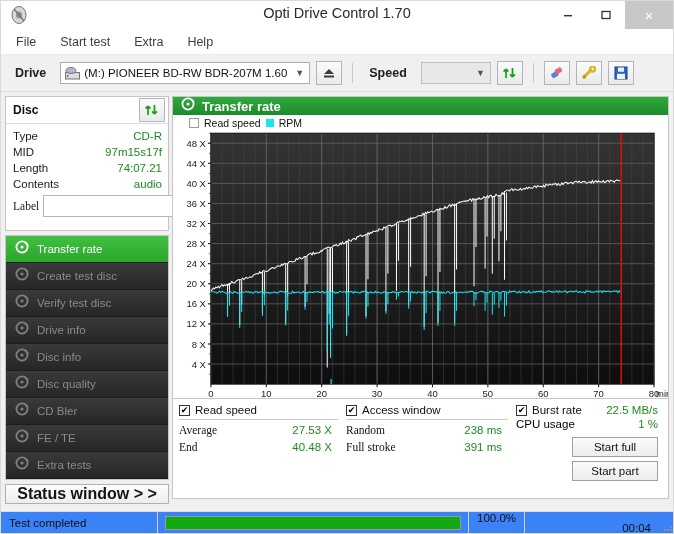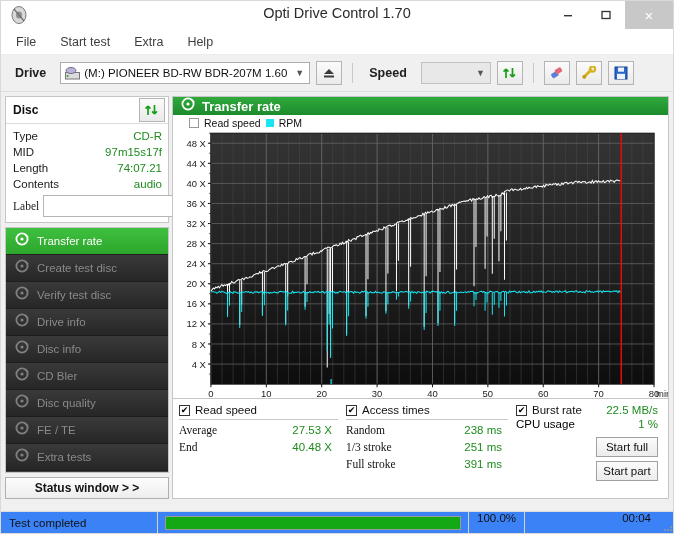--- a/index.html
+++ b/index.html
@@ -40,21 +40,21 @@
 
   
   .bodyrow{display:flex;height:407px;padding:4px 4px 0 4px;box-sizing:border-box;}
   .sidebar{width:164px;flex:0 0 164px;display:flex;flex-direction:column;}
   .rightcol{flex:1;margin-left:3px;display:flex;flex-direction:column;}
 
   
   .disc-panel{border:1px solid #c6c6c6;background:#fff;}
   .disc-head{display:flex;align-items:center;justify-content:space-between;height:26px;padding:0 3px 0 7px;border-bottom:1px solid #dcdcdc;}
   .disc-head-title{font-size:12px;font-weight:bold;color:#111;}
-  .disc-rows{padding:4px 6px 5px 7px;}
+  .disc-rows{padding:4px 6px 13px 7px;}
   .disc-row{display:flex;justify-content:space-between;font-size:11.5px;line-height:16px;}
   .disc-row .k{color:#1b1b1b;}
   .disc-row .v{color:#1e8c1e;}
   .label-row{display:flex;align-items:center;margin-top:3px;gap:4px;}
   .label-row .k{font-size:11.5px;color:#1b1b1b;width:38px;font-family:Liberation Serif, serif;}
   .label-input{flex:1;height:18px;border:1px solid #b5b5b5;background:#fff;}
   .cdbtn{width:22px;height:21px;border:1px solid #a9a9a9;background:linear-gradient(#fafafa,#e6e6e6);
          display:flex;align-items:center;justify-content:center;box-sizing:border-box;}
 
   
@@ -62,21 +62,21 @@
            display:flex;flex-direction:column;}
   .navitem{height:27px;display:flex;align-items:center;padding-left:9px;gap:8px;box-sizing:border-box;
            border-bottom:1px solid #1d1d1d;}
   .navitem .nlabel{font-size:11.5px;}
   .navitem.active{background:linear-gradient(#3fc03f,#2ca62c);}
   .navitem.active .nlabel{color:#fff;}
   .navitem.dim{background:linear-gradient(#3a3a3a,#262626);}
   .navitem.dim .nlabel{color:#8a8a8a;}
   .navfill{flex:1;background:linear-gradient(#4a4a4a,#3a3a3a);}
   .statusbtn{margin-top:4px;height:22px;border:1px solid #b0b0b0;background:linear-gradient(#fdfdfd,#ededed);
-             display:flex;align-items:center;justify-content:center;font-size:12px;font-weight:bold;color:#141414;box-sizing:border-box;}
+             display:flex;align-items:center;justify-content:center;font-size:16px;font-weight:bold;color:#141414;box-sizing:border-box;}
 
   
   .chartwrap{border:1px solid #c6c6c6;background:#fff;flex:1;display:flex;flex-direction:column;overflow:hidden;}
   .chart-head{height:20px;background:linear-gradient(#2faa3c,#1d8a2c);display:flex;align-items:center;gap:7px;padding-left:8px;}
   .chart-head-title{font-size:13px;font-weight:bold;color:#fff;}
   .plotbox{position:relative;flex:1;background:#fff;}
   .legend{position:absolute;left:16px;top:2px;display:flex;align-items:center;gap:5px;font-size:10.5px;color:#111;z-index:4;}
   .lg-sw{width:8px;height:8px;display:inline-block;}
 
   
@@ -89,35 +89,35 @@
   .chk{width:11px;height:11px;border:1px solid #333;background:#fff;display:flex;align-items:center;
        justify-content:center;font-size:9px;color:#000;box-sizing:border-box;line-height:1;}
   .ckrow .ctext{font-size:11.5px;color:#111;}
   .hr{height:1px;background:#c9c9c9;margin:3px 8px 2px 0;}
   .srow{display:flex;justify-content:space-between;font-size:11.5px;line-height:17px;padding-right:14px;}
   .srow .sk{color:#111;font-family:Liberation Serif, serif;}
   .srow .sv{color:#1e8c1e;}
   .c3 .topline{display:flex;align-items:center;justify-content:space-between;padding-right:4px;}
   .c3 .cpu{display:flex;justify-content:space-between;font-size:11.5px;line-height:17px;padding-right:4px;}
   .c3 .cpu .sv{color:#1e8c1e;}
-  .startbtn{margin-left:auto;width:62px;height:20px;border:1px solid #a0a0a0;
+  .startbtn{margin-left:auto;width:86px;height:20px;border:1px solid #a0a0a0;
             background:linear-gradient(#fbfbfb,#ececec);display:flex;align-items:center;justify-content:center;
             font-size:11.5px;color:#111;box-sizing:border-box;margin-top:4px;text-align:right;}
   .btncol{display:flex;flex-direction:column;align-items:flex-end;padding-right:4px;}
 
   
   .statusbar{position:absolute;left:0;bottom:0;width:674px;height:22px;background:#3b82f6;
              border-top:1px solid #dcdcdc;display:flex;align-items:center;box-sizing:border-box;}
   .sb-text{font-size:11.5px;color:#111;padding-left:8px;width:148px;}
   .sb-cell{border-left:1px solid #d2d2d2;height:22px;display:flex;align-items:flex-start;}
   .pbar-cell{flex:0 0 310px;display:flex;align-items:center;justify-content:center;}
   .pbar{width:296px;height:14px;border:1px solid #9a9a9a;background:#fff;box-sizing:border-box;}
   .pbar-fill{height:100%;background:#14a814;}
   .pct{font-size:11.5px;color:#111;padding:0 8px;}
-  .sb-time{flex:1;display:flex;align-items:flex-start;justify-content:flex-end;font-size:11.5px;color:#111;padding-right:10px;}
+  .sb-time{flex:1;display:flex;align-items:flex-end;justify-content:flex-end;font-size:11.5px;color:#111;padding-right:10px;}
   .grip{width:14px;height:22px;display:flex;align-items:flex-end;justify-content:center;padding-bottom:3px;}
 </style>
 </head>
 <body>
 
 <div id="app">
 
   <div class="titlebar">
     <span class="app-icon">
       <svg width="20" height="20" viewBox="0 0 20 20">
@@ -300,31 +300,31 @@
           <span class="nlabel">Disc info</span>
         </div>
         <div class="navitem dim">
           <span>
             <svg width="14" height="14" viewBox="0 0 14 14">
                 <circle cx="7" cy="7" r="5.6" fill="none" stroke="#808080" stroke-width="1.8"></circle>
                 <circle cx="7" cy="7" r="1.6" fill="#808080"></circle>
                 <path d="M10 2 L13 5" stroke="#808080" stroke-width="1.7"></path>
               </svg>
           </span>
+          <span class="nlabel">Disc quality</span>
+        </div>
+        <div class="navitem dim">
+          <span>
+            <svg width="14" height="14" viewBox="0 0 14 14">
+                <circle cx="7" cy="7" r="5.6" fill="none" stroke="#808080" stroke-width="1.8"></circle>
+                <circle cx="7" cy="7" r="1.6" fill="#808080"></circle>
+                <path d="M10 2 L13 5" stroke="#808080" stroke-width="1.7"></path>
+              </svg>
+          </span>
           <span class="nlabel">CD Bler</span>
-        </div>
-        <div class="navitem dim">
-          <span>
-            <svg width="14" height="14" viewBox="0 0 14 14">
-                <circle cx="7" cy="7" r="5.6" fill="none" stroke="#808080" stroke-width="1.8"></circle>
-                <circle cx="7" cy="7" r="1.6" fill="#808080"></circle>
-                <path d="M10 2 L13 5" stroke="#808080" stroke-width="1.7"></path>
-              </svg>
-          </span>
-          <span class="nlabel">Disc quality</span>
         </div>
         <div class="navitem dim">
           <span>
             <svg width="14" height="14" viewBox="0 0 14 14">
                 <circle cx="7" cy="7" r="5.6" fill="none" stroke="#808080" stroke-width="1.8"></circle>
                 <circle cx="7" cy="7" r="1.6" fill="#808080"></circle>
                 <path d="M10 2 L13 5" stroke="#808080" stroke-width="1.7"></path>
               </svg>
           </span>
           <span class="nlabel">FE / TE</span>
@@ -605,30 +605,26 @@
           </div>
           <div class="srow">
             <span class="sk">End</span>
             <span class="sv">40.48 X</span>
           </div>
         </div>
 
         <div class="statcol c2">
           <div class="ckrow">
             <span class="chk">✔</span>
-            <span class="ctext">Access times</span>
+            <span class="ctext">Access window</span>
           </div>
           <div class="hr"></div>
           <div class="srow">
             <span class="sk">Random</span>
             <span class="sv">238 ms</span>
-          </div>
-          <div class="srow">
-            <span class="sk">1/3 stroke</span>
-            <span class="sv">251 ms</span>
           </div>
           <div class="srow">
             <span class="sk">Full stroke</span>
             <span class="sv">391 ms</span>
           </div>
         </div>
 
         <div class="statcol c3">
           <div class="topline">
             <span class="ckrow">

